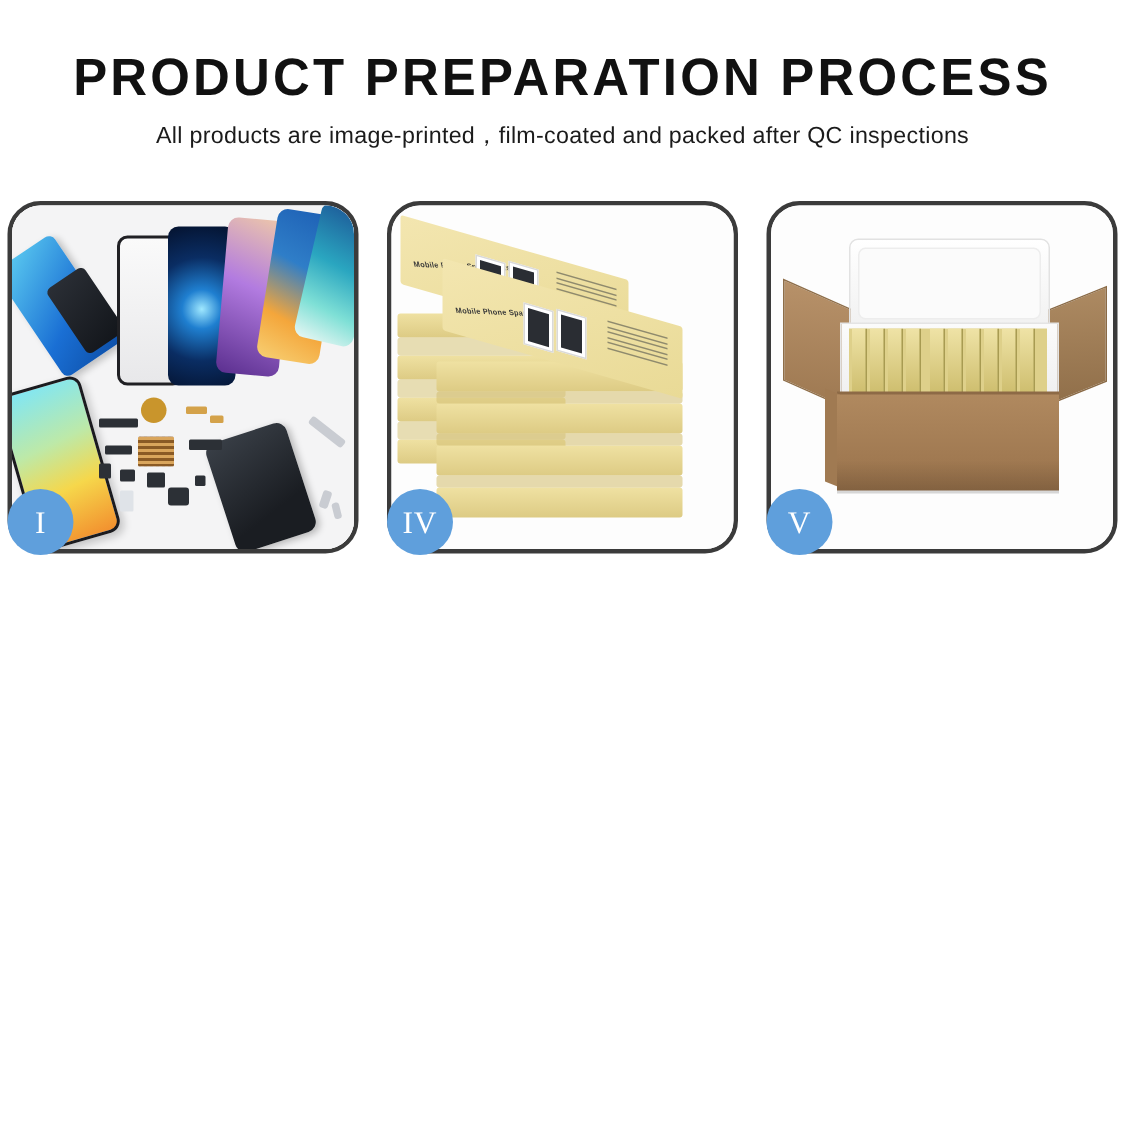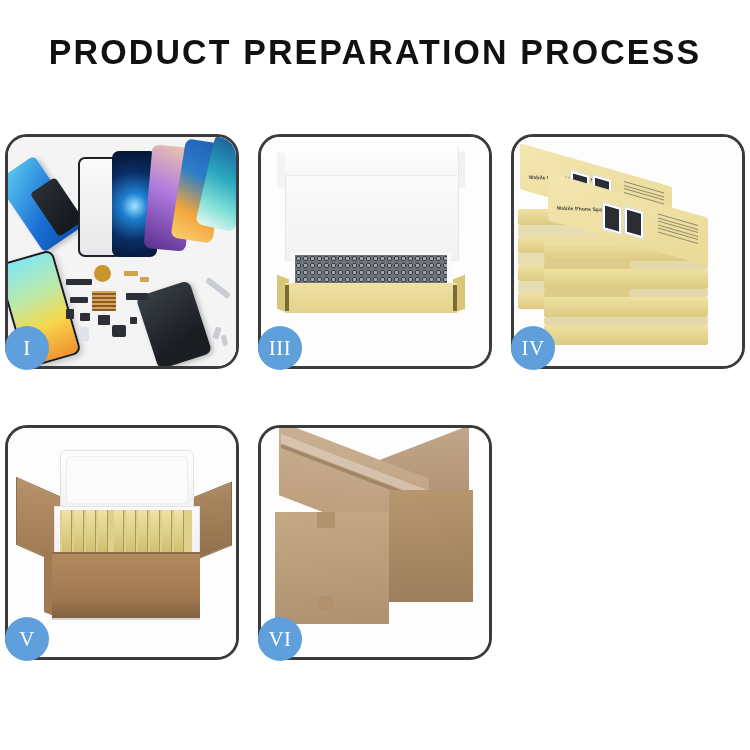--- a/index.html
+++ b/index.html
@@ -145,20 +145,21 @@
     background:rgba(120,95,65,.45);transform:skewY(21deg);}
   .p6-tape{position:absolute;background:#b08f6a;opacity:.85;}
   .p6-gloss{position:absolute;left:120px;top:8px;width:92px;height:34px;
     background:linear-gradient(200deg,rgba(255,255,255,.85),rgba(255,255,255,.15));transform:skewY(-21deg);}
 </style>
 </head>
 <body>
 
 <div class="header">
   <div class="title">PRODUCT PREPARATION PROCESS</div>
+  <div class="subtitle">All products are image-printed，film-coated and packed after QC inspections</div>
 </div>
 
 <div class="grid">
 
   <div class="panel">
     <div class="panel-inner">
       <div class="p1-bg"></div>
       <div class="ph a"></div>
       <div class="ph a2"></div>
       <div class="ph b"></div>
@@ -184,36 +185,20 @@
       <div class="chip" style="left:118px;top:156px;width:22px;height:7px;"></div>
       <div class="chip" style="left:72px;top:190px;width:9px;height:14px;background:#dfe3e8;"></div>
       <div class="tool" style="left:196px;top:148px;width:28px;height:6px;transform:rotate(38deg);"></div>
       <div class="tool" style="left:206px;top:190px;width=6px;width:6px;height:12px;transform:rotate(18deg);"></div>
       <div class="tool" style="left:214px;top:198px;width:5px;height:11px;transform:rotate(-14deg);"></div>
     </div>
     <div class="badge">I</div>
   </div>
 
 
-  <div class="panel">
-    <div class="panel-inner">
-      <div class="p3-lidflapL"></div>
-      <div class="p3-lidflapR"></div>
-      <div class="p3-lid"></div>
-      <div class="p3-lidtop"></div>
-      <div class="p3-foam"></div>
-      <div class="p3-wrap"></div>
-      <div class="p3-sideL"></div>
-      <div class="p3-sideR"></div>
-      <div class="p3-front"></div>
-      <div class="p3-edgeL"></div>
-      <div class="p3-edgeR"></div>
-    </div>
-    <div class="badge">III</div>
-  </div>
 
   <div class="panel">
     <div class="panel-inner">
 
       <div class="bx bx-front" style="left:4px;top:72px;width:112px;height:16px;"></div>
       <div class="bx bx-front" style="left:4px;top:100px;width:112px;height:16px;"></div>
       <div class="bx bx-front" style="left:4px;top:128px;width:112px;height:16px;"></div>
       <div class="bx bx-front" style="left:4px;top:156px;width:112px;height:16px;"></div>
       <div class="bx bx-side" style="left:4px;top:88px;width:112px;height:12px;opacity:.55;"></div>
       <div class="bx bx-side" style="left:4px;top:116px;width:112px;height:12px;opacity:.55;"></div>
@@ -286,28 +271,14 @@
         <i style="left:114px;"></i>
       </div>
       <div class="p5-rim"></div>
       <div class="p5-bodyL"></div>
       <div class="p5-body"></div>
       <div class="p5-shade"></div>
     </div>
     <div class="badge">V</div>
   </div>
 
-  <div class="panel">
-    <div class="panel-inner">
-      <div class="p6-gloss"></div>
-      <div class="p6-topR"></div>
-      <div class="p6-top"></div>
-      <div class="p6-seam"></div>
-      <div class="p6-seam2"></div>
-      <div class="p6-front"></div>
-      <div class="p6-sideR"></div>
-      <div class="p6-tape" style="left:56px;top:84px;width:18px;height:16px;"></div>
-      <div class="p6-tape" style="left:58px;top:168px;width:14px;height:14px;"></div>
-    </div>
-    <div class="badge">VI</div>
-  </div>
 
 </div>
 
 </body></html>

